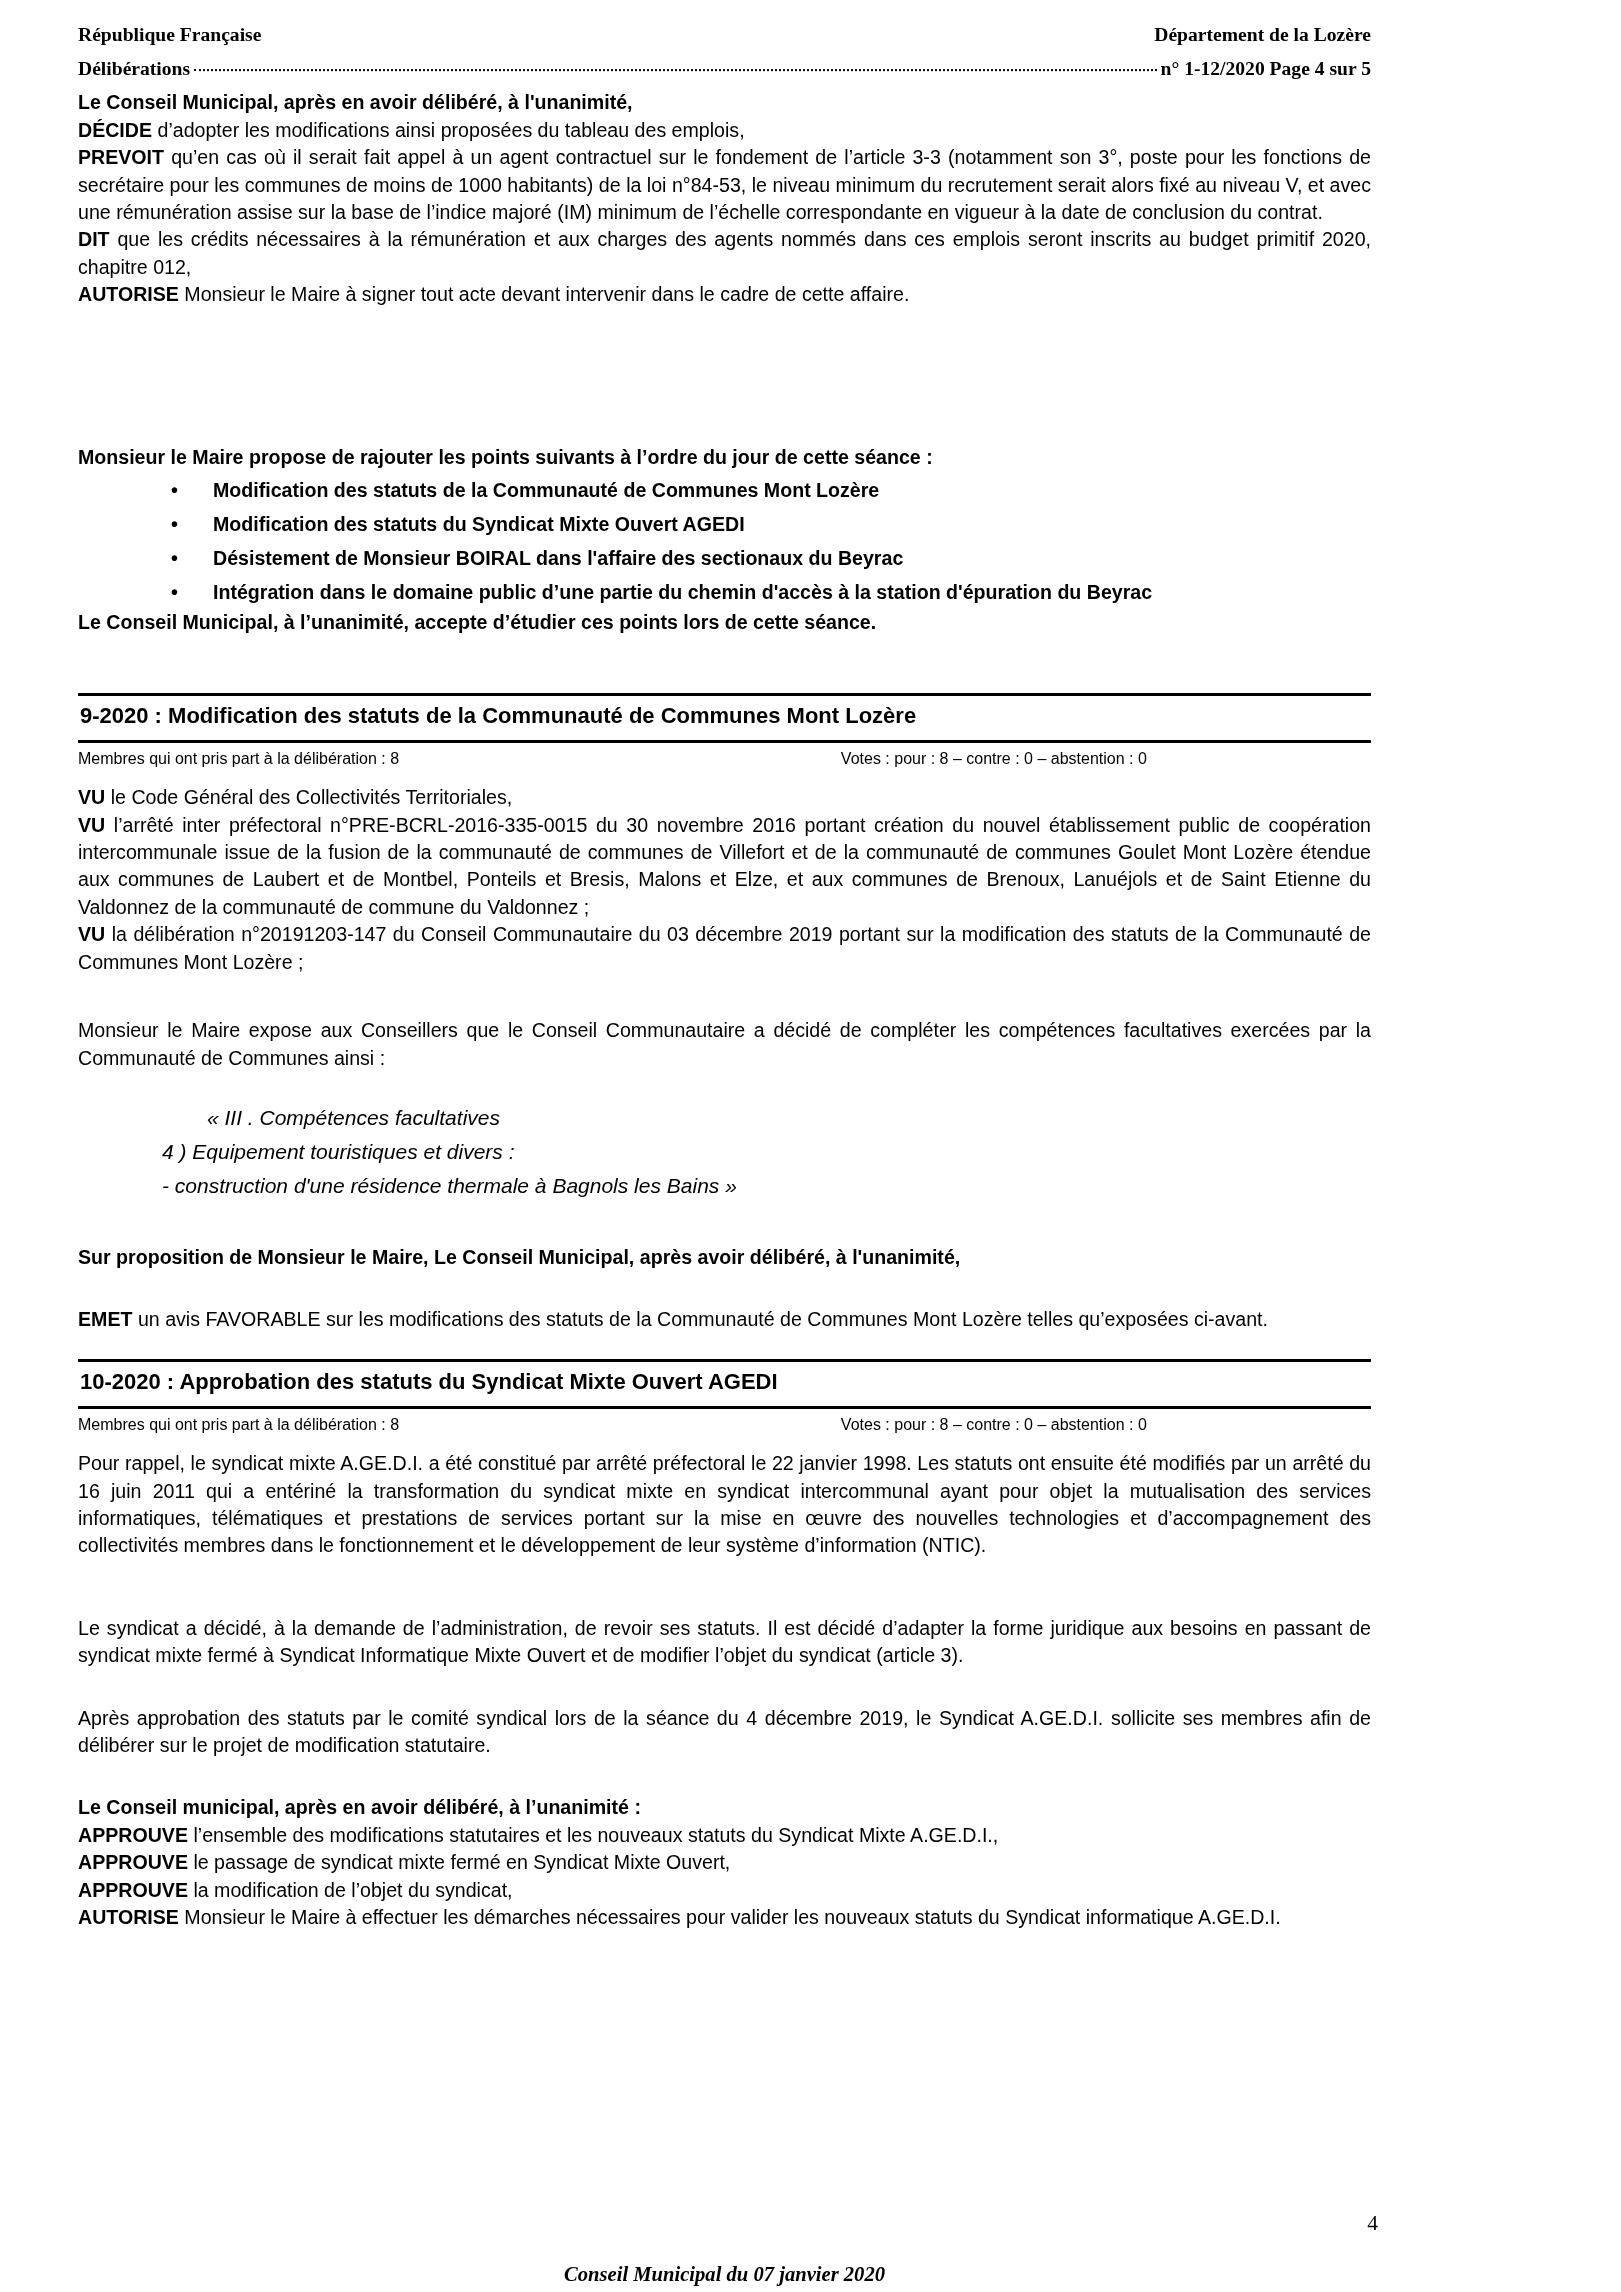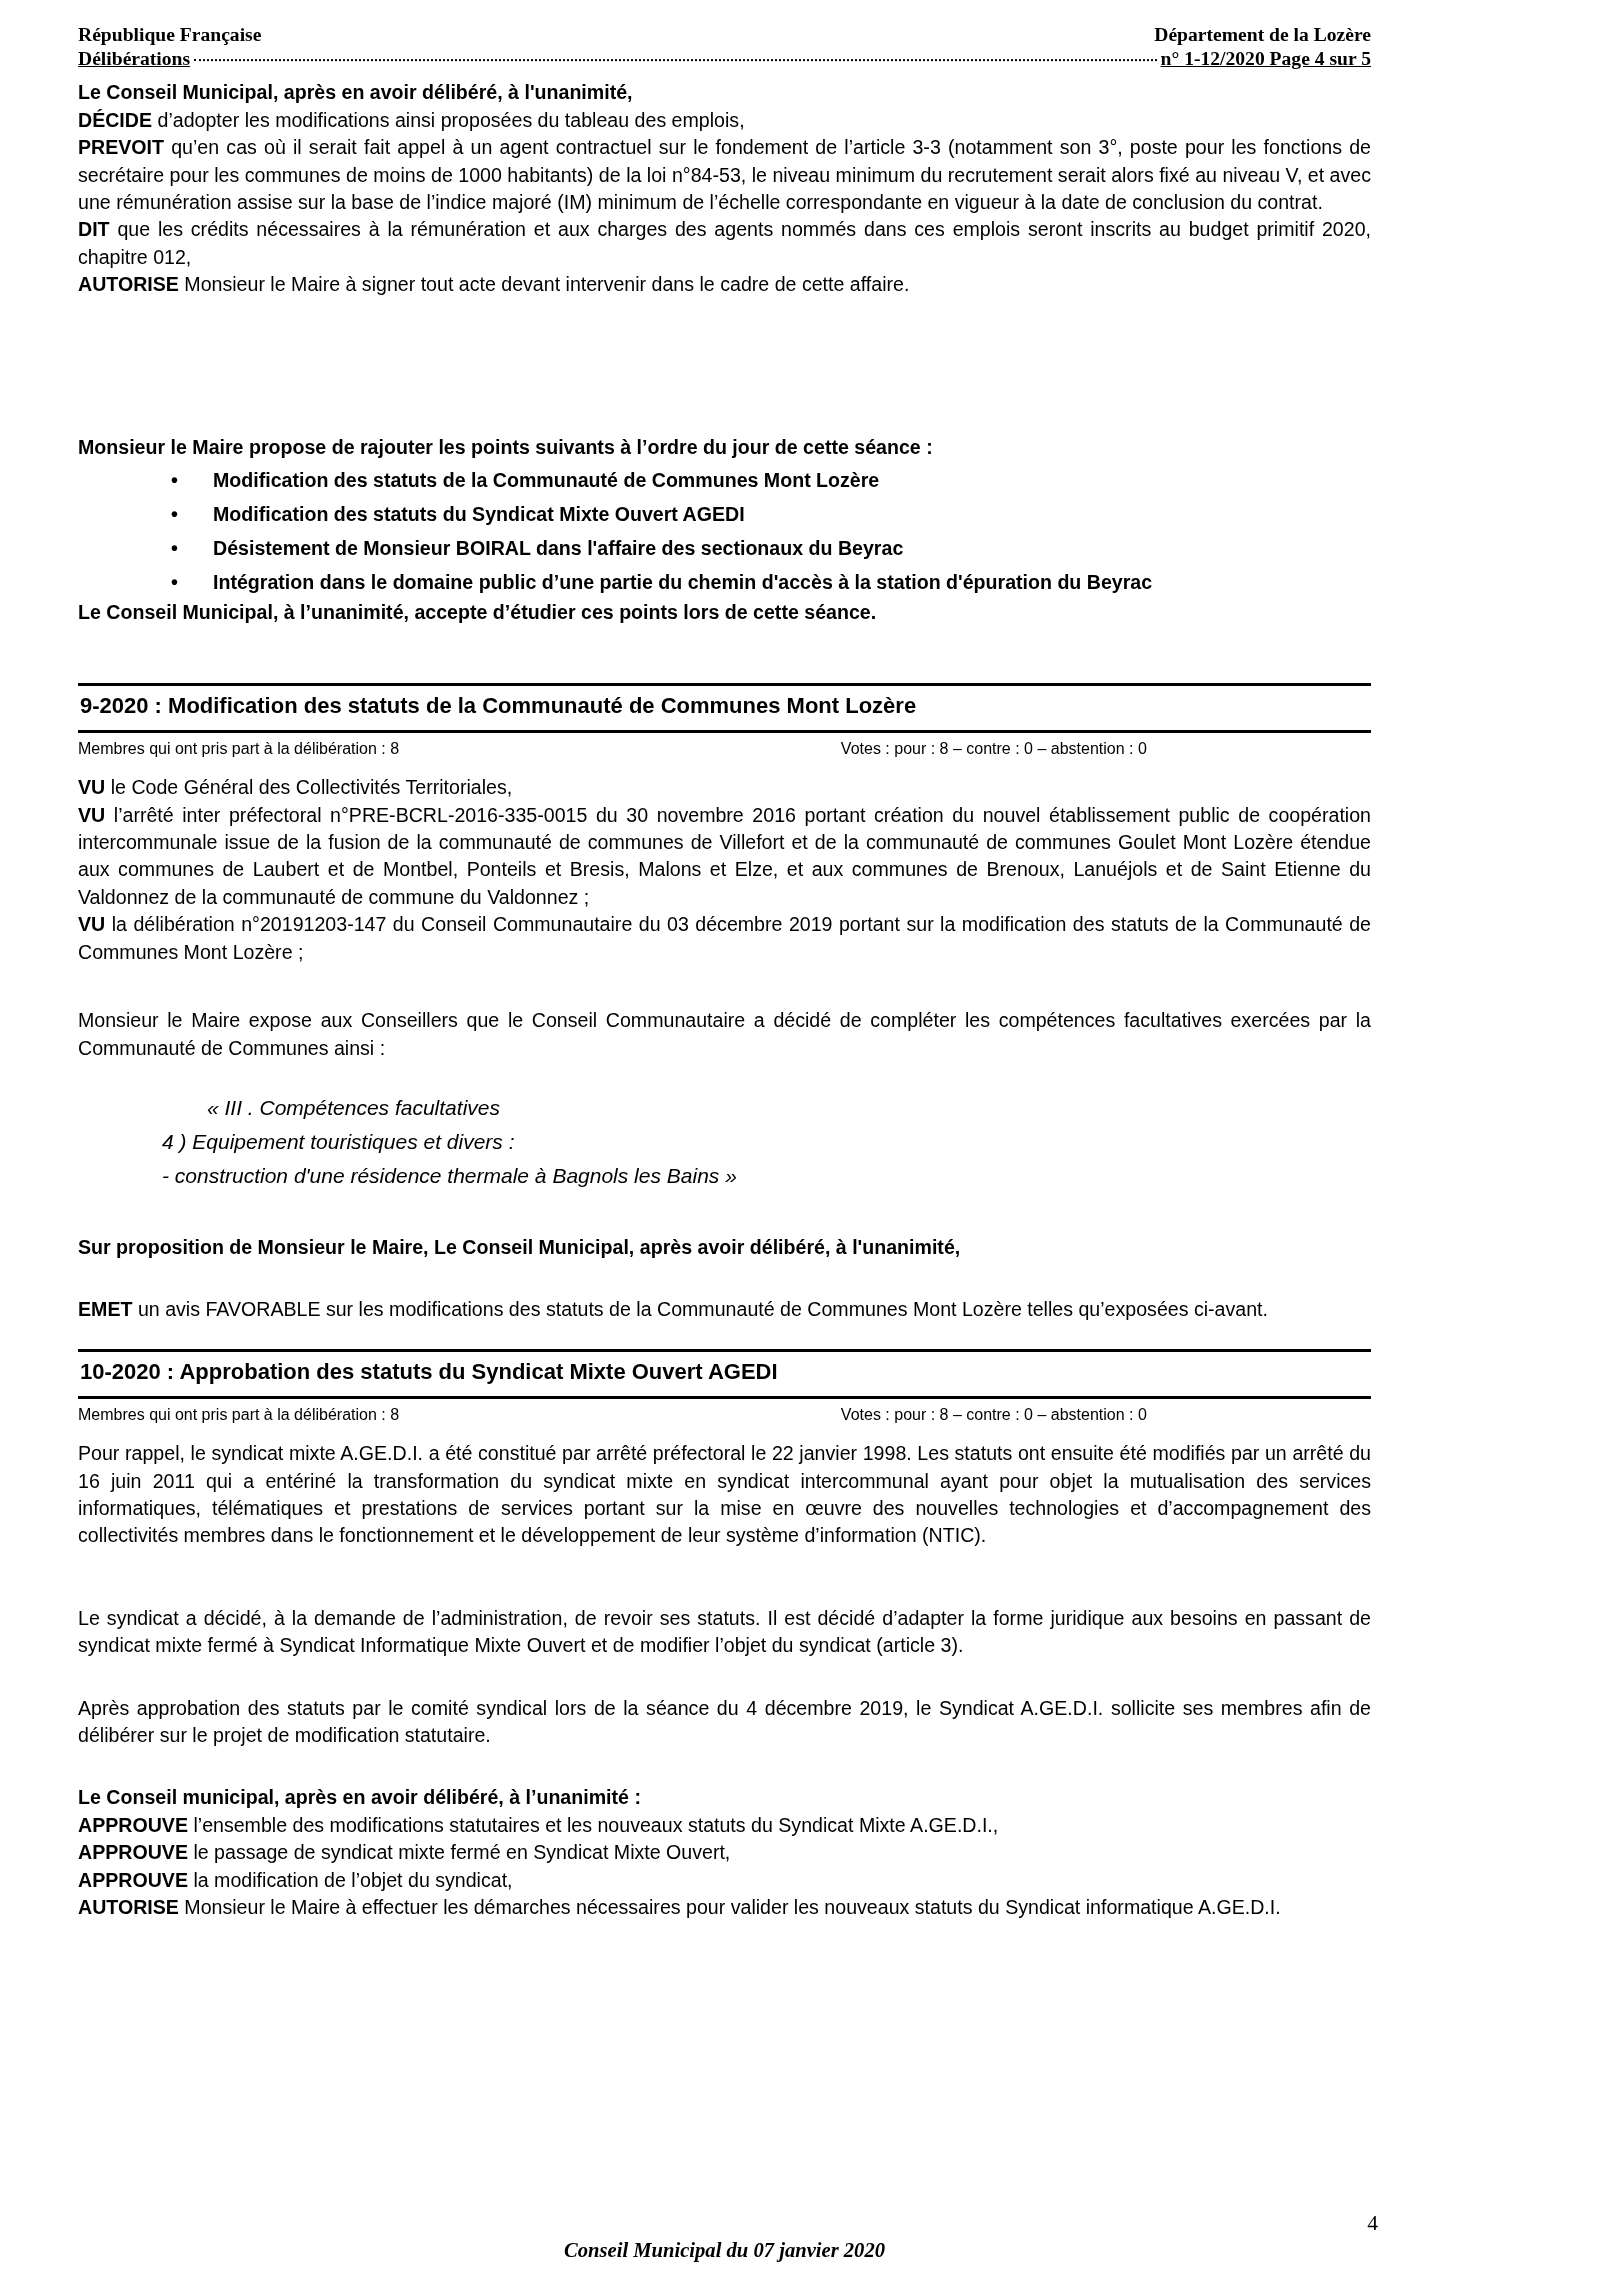--- a/index.html
+++ b/index.html
@@ -10,21 +10,21 @@
     background:#ffffff;
     color:#000;
     box-sizing:border-box;
     padding:23.5px 78px 0 78px;
     font-family:"Liberation Sans", sans-serif;
     overflow:hidden;
   }
   
   .hdr{font-family:"Liberation Serif", serif;font-weight:bold;font-size:19.6px;}
   .hdr-row1{display:flex;justify-content:space-between;align-items:baseline;}
-  .hdr-row2{display:flex;align-items:baseline;margin-top:2px;text-decoration:underline;}
+  .hdr-row2{display:flex;align-items:baseline;margin-top:12px;}
   .leader{flex:1;border-bottom:2.9px dotted #000;margin:0 3.9px;transform:translateY(-3.9px);}
   
   .b{font-size:19.6px;line-height:27.4px;text-align:justify;}
   .strong{font-weight:bold;}
   .lead{font-weight:bold;}
   .intro-block{margin-top:9.8px;}
   .agenda-block{margin-top:135px;}
   .agenda-list{list-style:none;margin:2px 0 0 0;padding:0;}
   .agenda-list li{
     font-weight:bold;
@@ -67,21 +67,21 @@
   .pagenum{
     position:absolute;
     right:71px;
     bottom:57px;
     font-family:"Liberation Serif", serif;
     font-size:21.6px;
   }
   .footer-caption{
     position:absolute;
     left:0;right:0;
-    bottom:31px;
+    bottom:7px;
     text-align:center;
     font-family:"Liberation Serif", serif;
     font-style:italic;
     font-weight:bold;
     font-size:20.6px;
   }
 </style>
 </head>
 <body>
 

